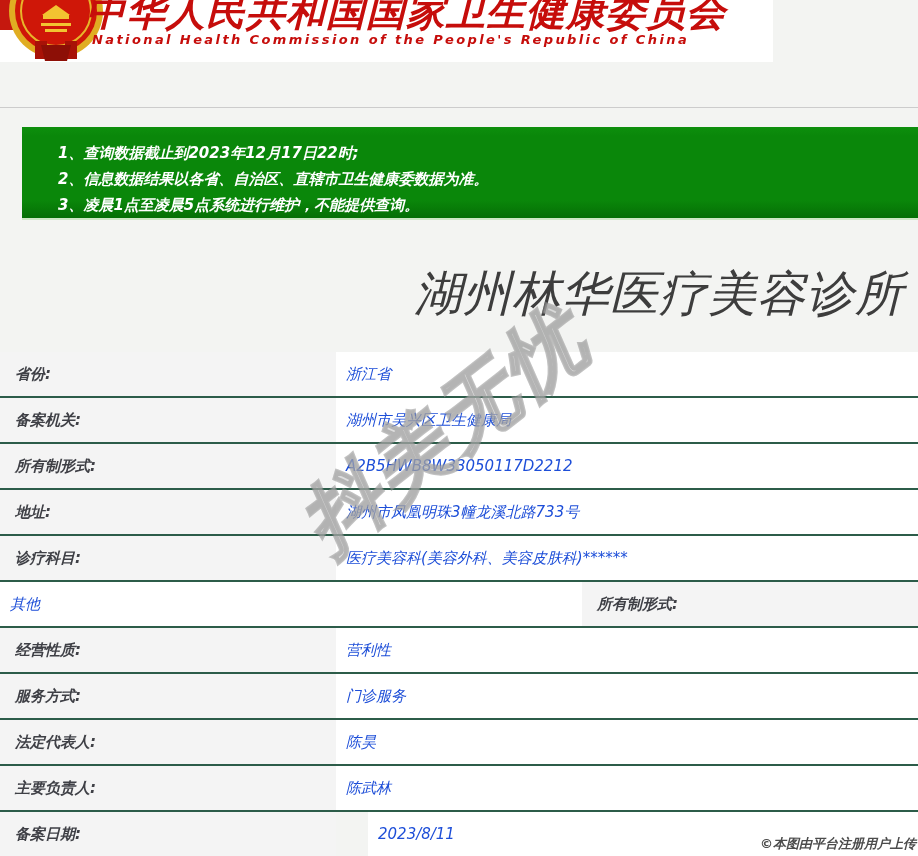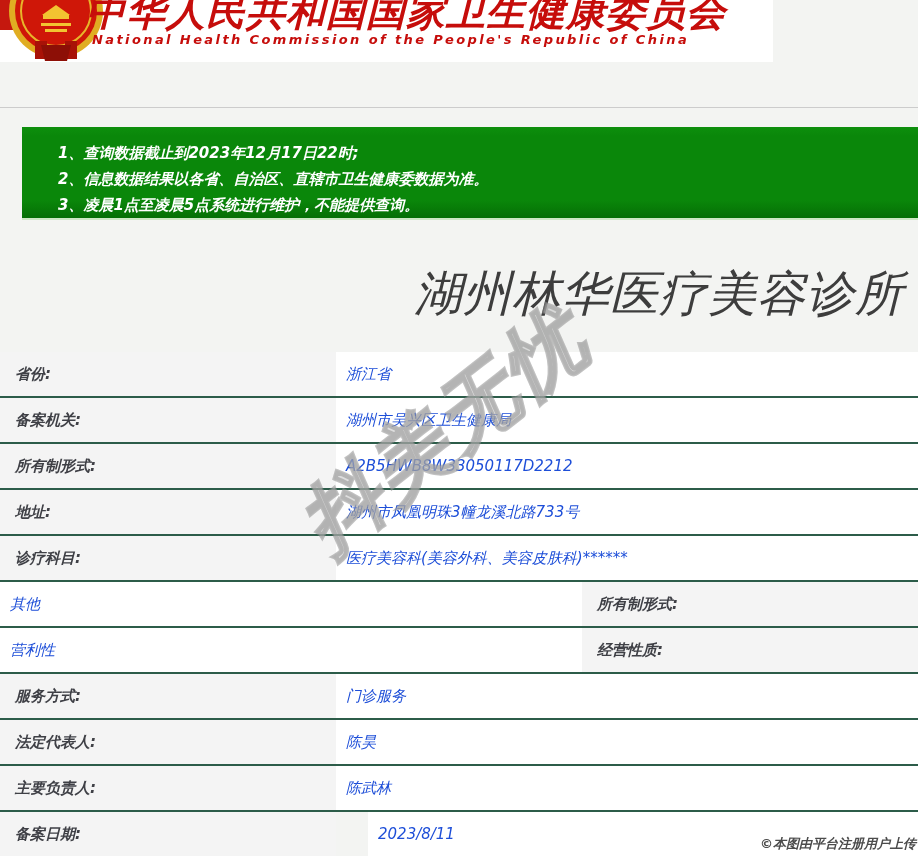--- a/index.html
+++ b/index.html
@@ -130,22 +130,22 @@
     </div>
     <div class="row">
       <div class="cell label">诊疗科目:</div>
       <div class="cell value">医疗美容科(美容外科、美容皮肤科)******</div>
     </div>
     <div class="row">
       <div class="cell value">其他</div>
       <div class="cell label">所有制形式:</div>
     </div>
     <div class="row">
+      <div class="cell label">经营性质:</div>
       <div class="cell value">营利性</div>
-      <div class="cell label">经营性质:</div>
     </div>
     <div class="row">
       <div class="cell label">服务方式:</div>
       <div class="cell value">门诊服务</div>
     </div>
     <div class="row">
       <div class="cell label">法定代表人:</div>
       <div class="cell value">陈昊</div>
     </div>
     <div class="row">

